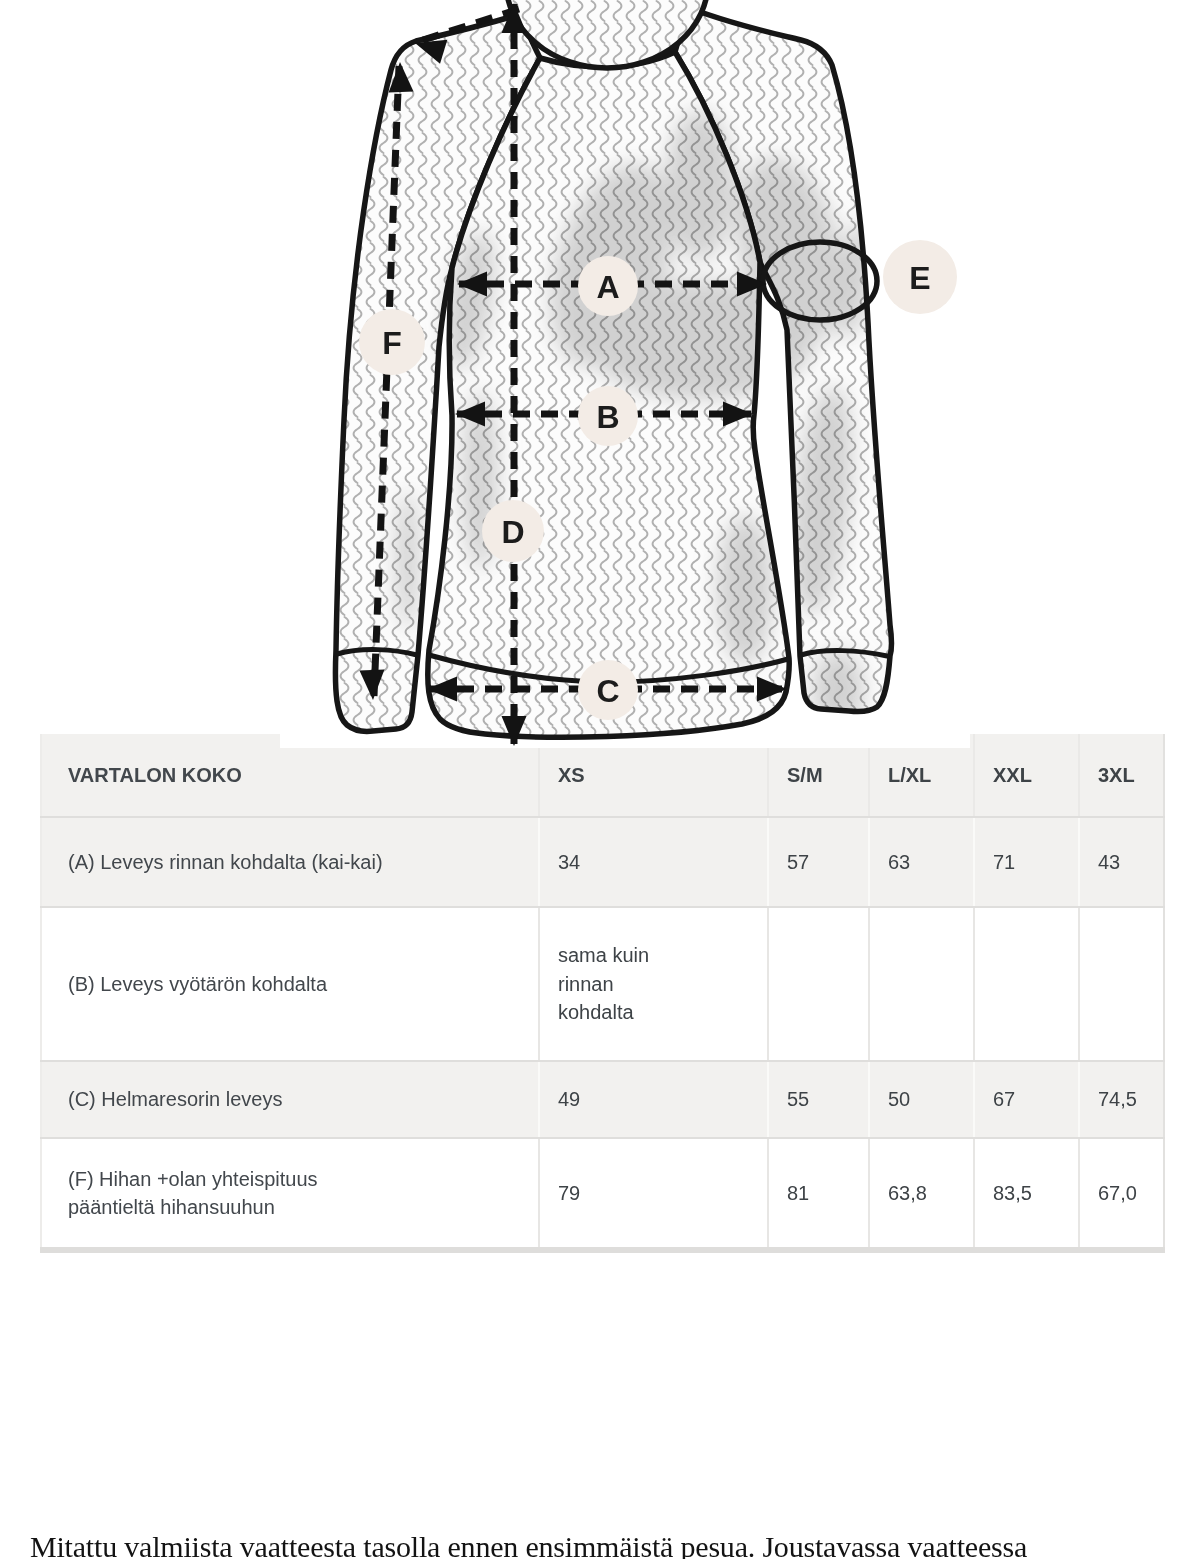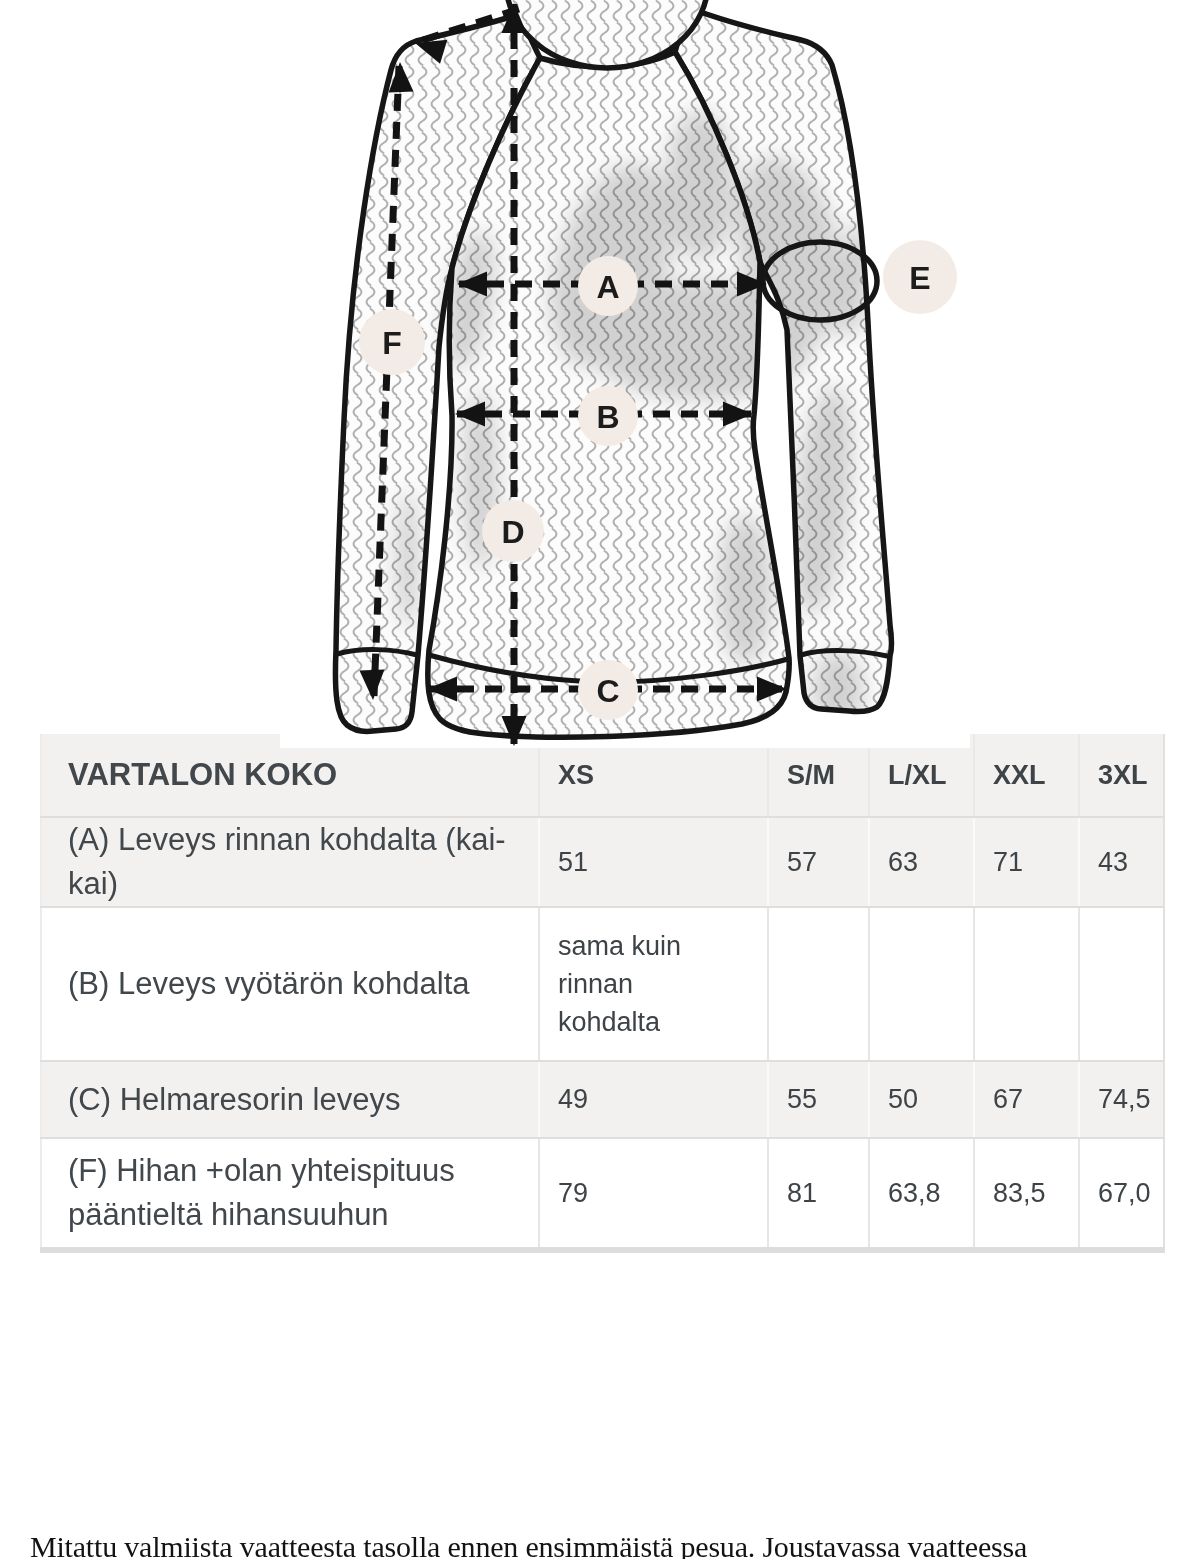--- a/index.html
+++ b/index.html
@@ -19,33 +19,33 @@
   .size-table col.c-sm    { width:101px; }
   .size-table col.c-lxl   { width:105px; }
   .size-table col.c-xxl   { width:105px; }
   .size-table col.c-3xl   { width:85px;  }
 
   .size-table th, .size-table td {
     vertical-align:middle; text-align:left; white-space:pre-line;
     border-bottom:2px solid #dfdedc; font-weight:normal;
     padding:0 6px 0 18px; box-sizing:border-box;
   }
-  .size-table .label-cell { padding-left:26px; color:#42474c; font-size:31px; line-height:1.42; }
-  .size-table .val        { color:#3e4347; font-size:27px; line-height:1.42; }
+  .size-table .label-cell { padding-left:26px; color:#42474c; font-size:20px; line-height:1.42; }
+  .size-table .val        { color:#3e4347; font-size:20px; line-height:1.42; }
   .size-table thead th    { font-weight:bold; color:#2c2f33; font-size:24px; }
 
   tr.gray  { background:#f2f1ef; }
   tr.white { background:#ffffff; }
   tr.gray  .val  { border-left:2px solid #fafaf8; }
   tr.white .val  { border-left:2px solid #e7e6e4; }
   thead    .val  { border-left:2px solid #eae9e7 !important; }
   tbody tr:last-child td { border-bottom:6px solid #dedddb; }
 
   tr.h-head { height:83px; }
-  tr.h-a    { height:77px; }
+  tr.h-a    { height:90px; }
   tr.h-b    { height:154px; }
   tr.h-c    { height:77px;padding-left:44px; }
   tr.h-d    { height:120px; }
   tr.h-e    { height:113px; }
   tr.h-f    { height:112px;margin-top:16px; }
 
   
   .diagram {
     position:absolute; left:280px; top:0; width:690px; height:750px; z-index:2;
   }
@@ -82,21 +82,21 @@
         <th class="val">XS</th>
         <th class="val">S/M</th>
         <th class="val">L/XL</th>
         <th class="val">XXL</th>
         <th class="val">3XL</th>
       </tr>
     </thead>
     <tbody>
       <tr class="gray h-a">
         <td class="label-cell">(A) Leveys rinnan kohdalta (kai-kai)</td>
-        <td class="val">51</td>
+        <td class="val">34</td>
         <td class="val">57</td>
         <td class="val">63</td>
         <td class="val">71</td>
         <td class="val">43</td>
       </tr>
       <tr class="white h-b">
         <td class="label-cell">(B) Leveys vyötärön kohdalta</td>
         <td class="val">sama kuin
 rinnan
 kohdalta</td>

